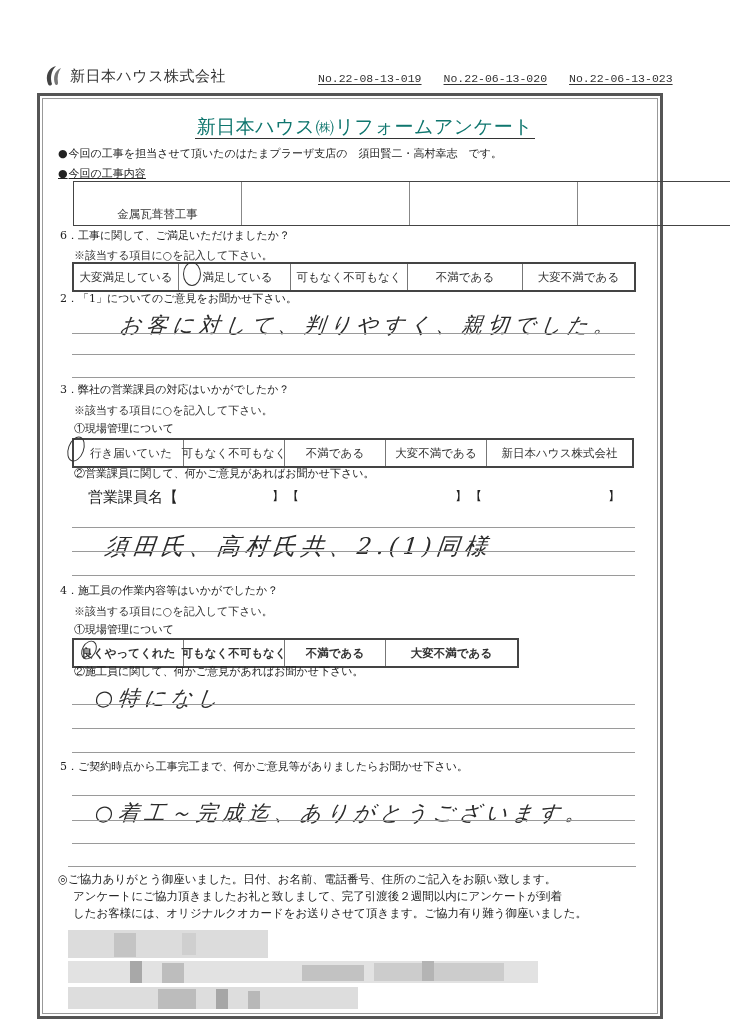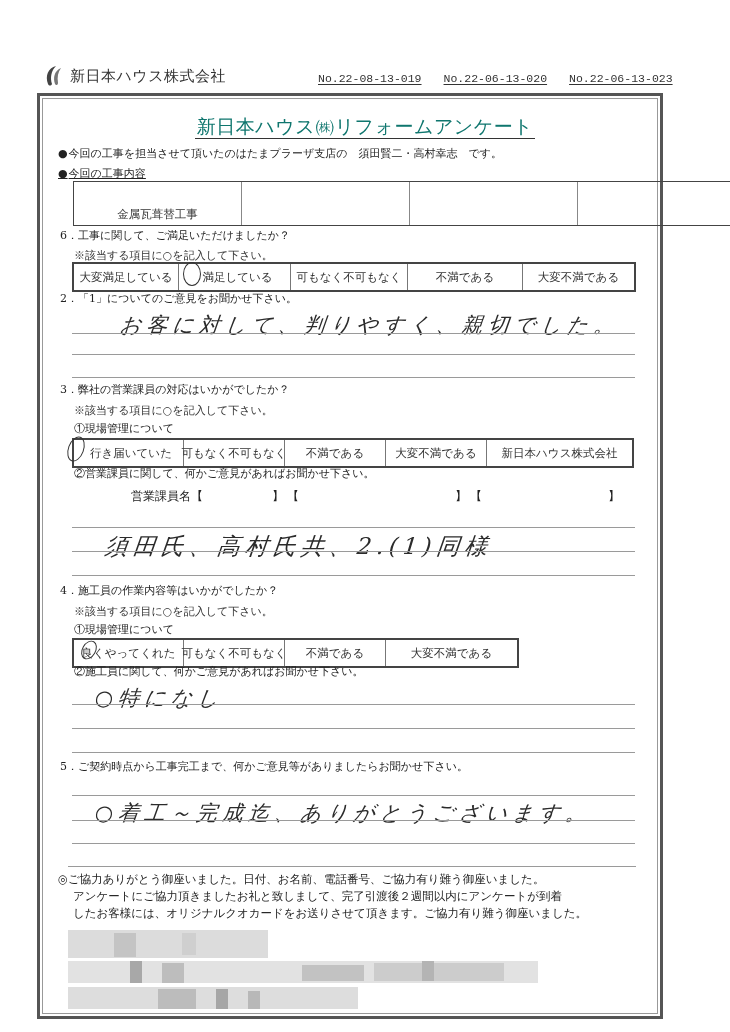--- a/index.html
+++ b/index.html
@@ -131,35 +131,35 @@
       <span>不満である</span>
     </div>
   <div class="opt" style="width:101px;">
       <span>大変不満である</span>
     </div>
   <div class="opt" style="flex:1;">
       <span>新日本ハウス株式会社</span>
     </div>
 </div>
 <div class="abs text" style="left:74px; top:466px;">②営業課員に関して、何かご意見があればお聞かせ下さい。</div>
-<div class="abs text" style="left:88px; top:488px; font-size:12px;margin-left:43px;">営業課員名【</div>
+<div class="abs text" style="left:88px; top:488px; font-size:15px;">営業課員名【</div>
 <div class="abs text" style="left:272px; top:488px; font-size:12px;">】</div>
 <div class="abs text" style="left:287px; top:488px; font-size:12px;">【</div>
 <div class="abs text" style="left:455px; top:488px; font-size:12px;">】</div>
 <div class="abs text" style="left:470px; top:488px; font-size:12px;">【</div>
 <div class="abs text" style="left:608px; top:488px; font-size:12px;">】</div>
 <div class="abs rule" style="left:72px; top:527px; width:563px;"></div>
 <div class="abs hand" style="left:105px; top:531px; font-size:23px;">須田氏、高村氏共、2.(1)同様</div>
 <div class="abs rule" style="left:72px; top:551px; width:563px;"></div>
 <div class="abs rule" style="left:72px; top:575px; width:563px;"></div>
 
 <div class="abs text" style="left:60px; top:583px;">4．施工員の作業内容等はいかがでしたか？</div>
 <div class="abs text small" style="left:74px; top:604px;">※該当する項目に○を記入して下さい。</div>
 <div class="abs text" style="left:74px; top:622px;">①現場管理について</div>
-<div class="abs opt-row" style="left:72px; top:638px; width:447px;">
+<div class="abs opt-row" style="left:72px; top:638px; width:447px;font-weight:bold;">
   <div class="opt" style="width:110px;">
     <span class="circle-mark" style="left:8px; top:0px; width:14px; height:20px; transform: rotate(30deg);"></span>
     <span>良くやってくれた</span>
   </div>
   <div class="opt" style="width:101px;">
       <span>可もなく不可もなく</span>
     </div>
   <div class="opt" style="width:101px;">
       <span>不満である</span>
     </div>
@@ -173,21 +173,21 @@
 <div class="abs rule" style="left:72px; top:728px; width:563px;"></div>
 <div class="abs rule" style="left:72px; top:752px; width:563px;"></div>
 
 <div class="abs text" style="left:60px; top:759px;">5．ご契約時点から工事完工まで、何かご意見等がありましたらお聞かせ下さい。</div>
 <div class="abs rule" style="left:72px; top:795px; width:563px;"></div>
 <div class="abs hand" style="left:95px; top:799px;">○着工～完成迄、ありがとうございます。</div>
 <div class="abs rule" style="left:72px; top:820px; width:563px;"></div>
 <div class="abs rule" style="left:72px; top:843px; width:563px;"></div>
 <div class="abs rule" style="left:68px; top:866px; width:568px;"></div>
 
-<div class="abs text" style="left:58px; top:872px; font-size:11.5px;">◎ご協力ありがとう御座いました。日付、お名前、電話番号、ご協力有り難う御座いました。</div>
+<div class="abs text" style="left:58px; top:872px; font-size:11.5px;">◎ご協力ありがとう御座いました。日付、お名前、電話番号、住所のご記入をお願い致します。</div>
 <div class="abs text" style="left:73px; top:889px; font-size:11.5px;">アンケートにご協力頂きましたお礼と致しまして、完了引渡後２週間以内にアンケートが到着</div>
 <div class="abs text" style="left:73px; top:906px; font-size:11.5px;">したお客様には、オリジナルクオカードをお送りさせて頂きます。ご協力有り難う御座いました。</div>
 
 <div class="abs" style="left:62px; top:925px; width:580px; height:88px;">
   <div class="blur-block" style="left:6px; top:5px; width:200px; height:28px; background:#dcdcdc;"></div>
   <div class="blur-block" style="left:52px; top:8px; width:22px; height:24px; background:#c4c4c4;"></div>
   <div class="blur-block" style="left:120px; top:8px; width:14px; height:22px; background:#cfcfcf;"></div>
   <div class="blur-block" style="left:6px; top:36px; width:470px; height:22px; background:#e2e2e2;"></div>
   <div class="blur-block" style="left:68px; top:36px; width:12px; height:22px; background:#a8a8a8;"></div>
   <div class="blur-block" style="left:100px; top:38px; width:22px; height:20px; background:#bdbdbd;"></div>

